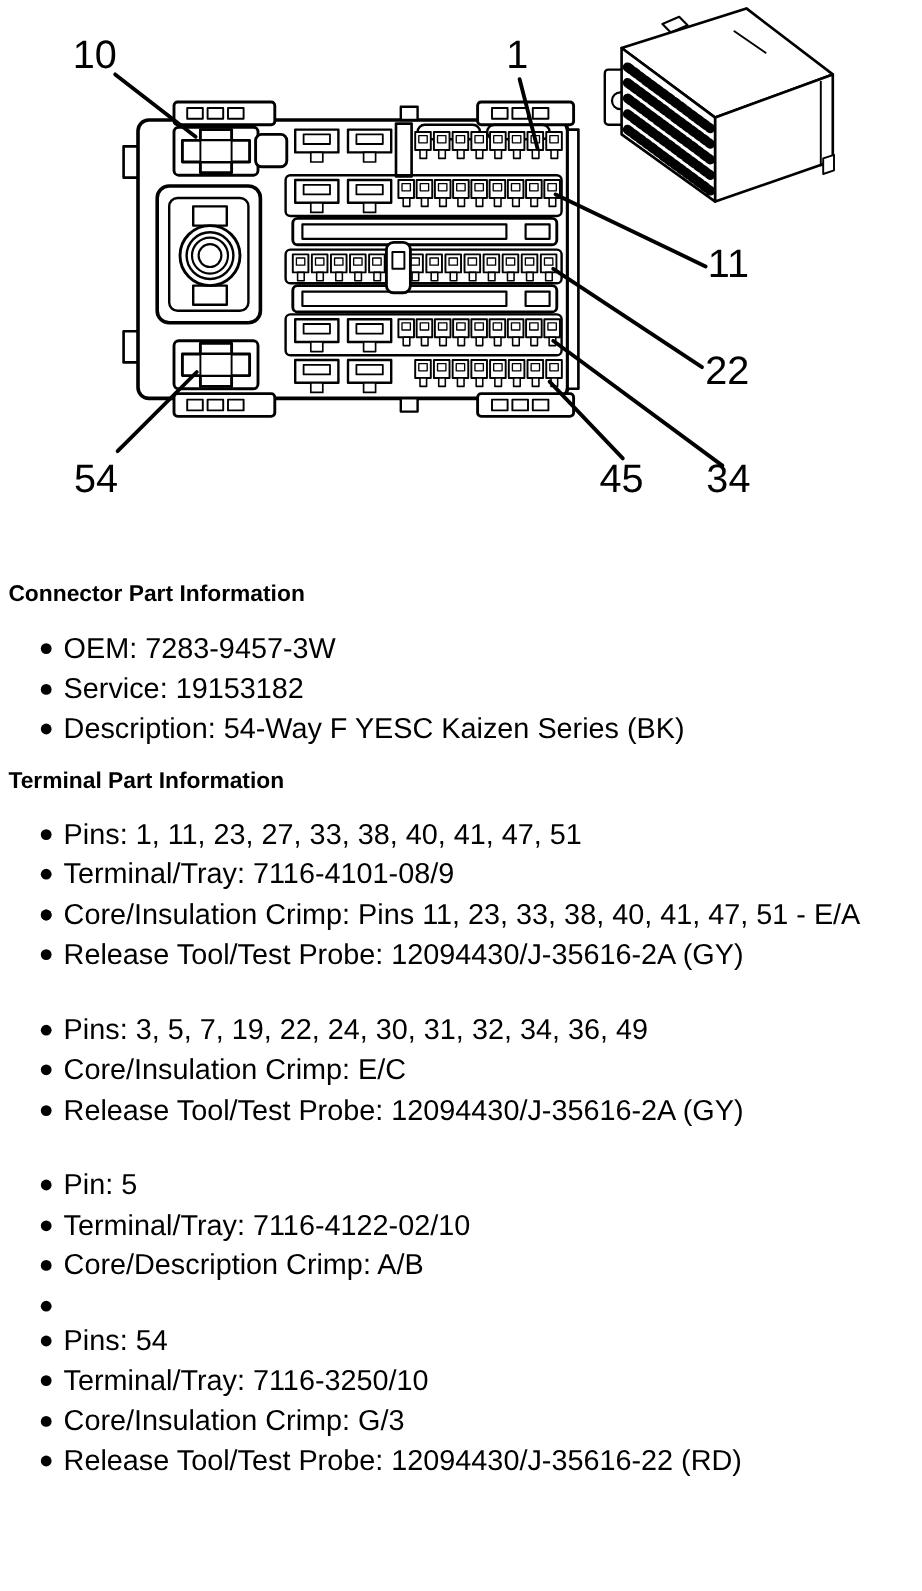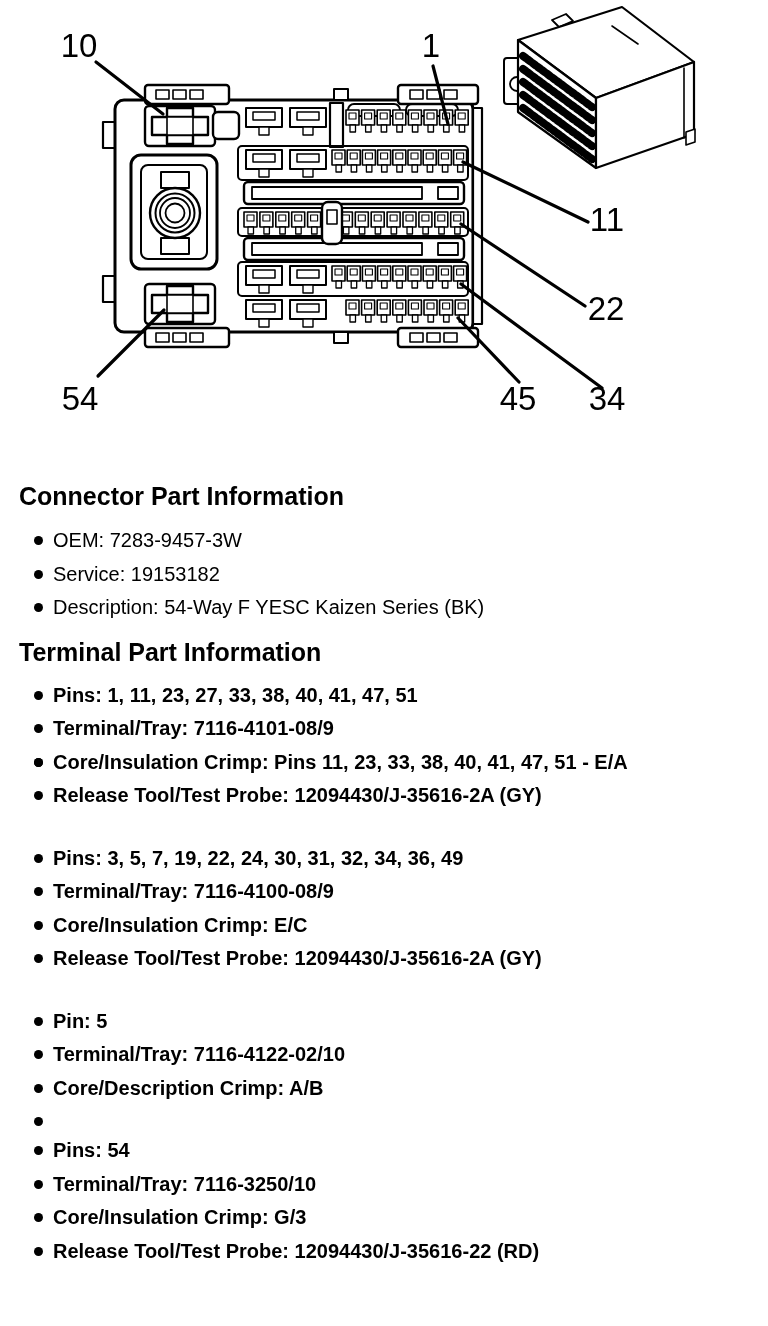--- a/index.html
+++ b/index.html
@@ -9,35 +9,35 @@
     -webkit-font-smoothing:antialiased;
   }
   .page{width:768px;}
   .figure{width:768px;height:470px;display:block;}
   svg text.callout{
     font-family:"Liberation Sans", sans-serif;
     font-size:33px;fill:#000;
   }
   .text-col{padding:0 8px 0 7px;}
   h2.sect{
-    font-size:25px;font-weight:bold;line-height:22px;
-    margin:12px;padding:0;
+    font-size:19px;font-weight:bold;line-height:22px;
+    margin:0;padding:0;
   }
   h2.sect.first{margin-top:15px;}
   h2.sect.second{margin-top:16px;}
   ul.blist{list-style:none;margin:17px 0 0 0;padding:0;}
   ul.blist li{
-    position:relative;padding-left:46px;font-size:20px;line-height:33.5px;
+    position:relative;padding-left:46px;font-size:24px;line-height:33.5px;
     white-space:nowrap;
   }
   ul.blist .bullet{
     position:absolute;left:27px;top:12px;width:9px;height:9px;
     border-radius:50%;background:#000;
   }
-  ul.blist.grp{margin-top:16px;font-weight:bold;}
+  ul.blist.grp{margin-top:16px;}
   ul.blist.grp.gap{margin-top:29px;}
 </style>
 </head>
 <body>
 
 <div class="page">
 
   <svg class="figure" viewBox="0 0 768 470" fill="none" stroke="#000" stroke-linejoin="round" stroke-linecap="round">
 
     <g>
@@ -353,21 +353,20 @@
     <ul class="blist grp">
       <li><span class="bullet"></span><span>Pins: 1, 11, 23, 27, 33, 38, 40, 41, 47, 51</span></li>
       <li><span class="bullet"></span><span>Terminal/Tray: 7116-4101-08/9</span></li>
       <li><span class="bullet"></span></li>
       <li><span class="bullet"></span><span>Core/Insulation Crimp: Pins 11, 23, 33, 38, 40, 41, 47, 51 - E/A</span></li>
       <li><span class="bullet"></span><span>Release Tool/Test Probe: 12094430/J-35616-2A (GY)</span></li>
     </ul>
 
     <ul class="blist grp gap">
       <li><span class="bullet"></span><span>Pins: 3, 5, 7, 19, 22, 24, 30, 31, 32, 34, 36, 49</span></li>
-      <li><span class="bullet"></span><span>Terminal/Tray: 7116-4100-08/9</span></li>
       <li><span class="bullet"></span><span>Core/Insulation Crimp: E/C</span></li>
       <li><span class="bullet"></span><span>Release Tool/Test Probe: 12094430/J-35616-2A (GY)</span></li>
     </ul>
 
     <ul class="blist grp gap">
       <li><span class="bullet"></span><span>Pin: 5</span></li>
       <li><span class="bullet"></span><span>Terminal/Tray: 7116-4122-02/10</span></li>
       <li><span class="bullet"></span><span>Core/Description Crimp: A/B</span></li>
       <li><span class="bullet"></span></li>
     </ul>

